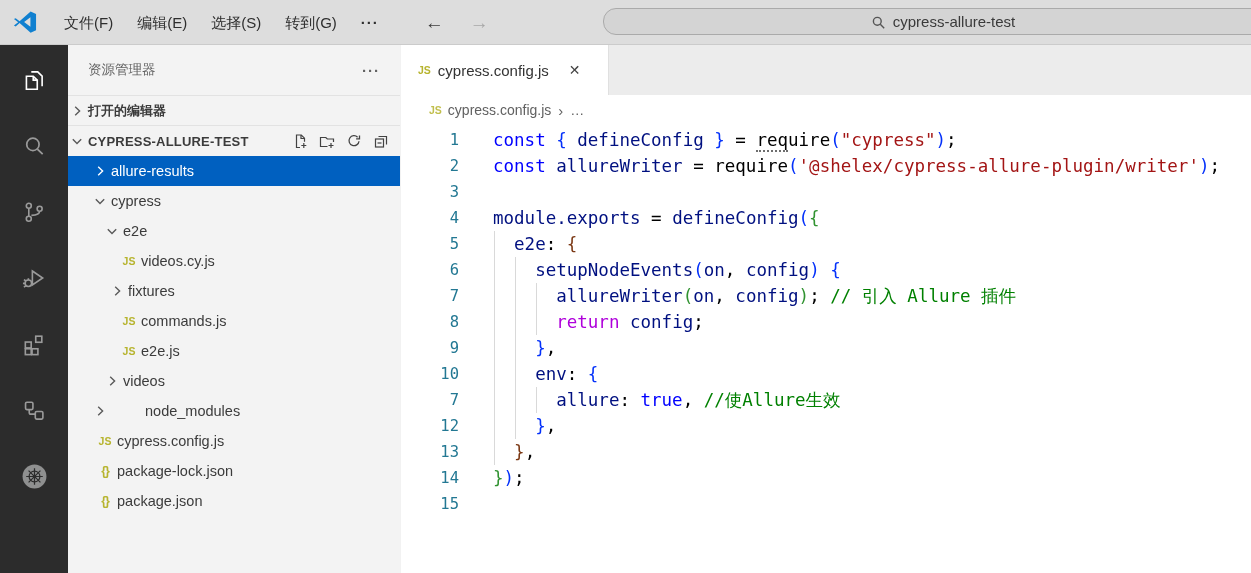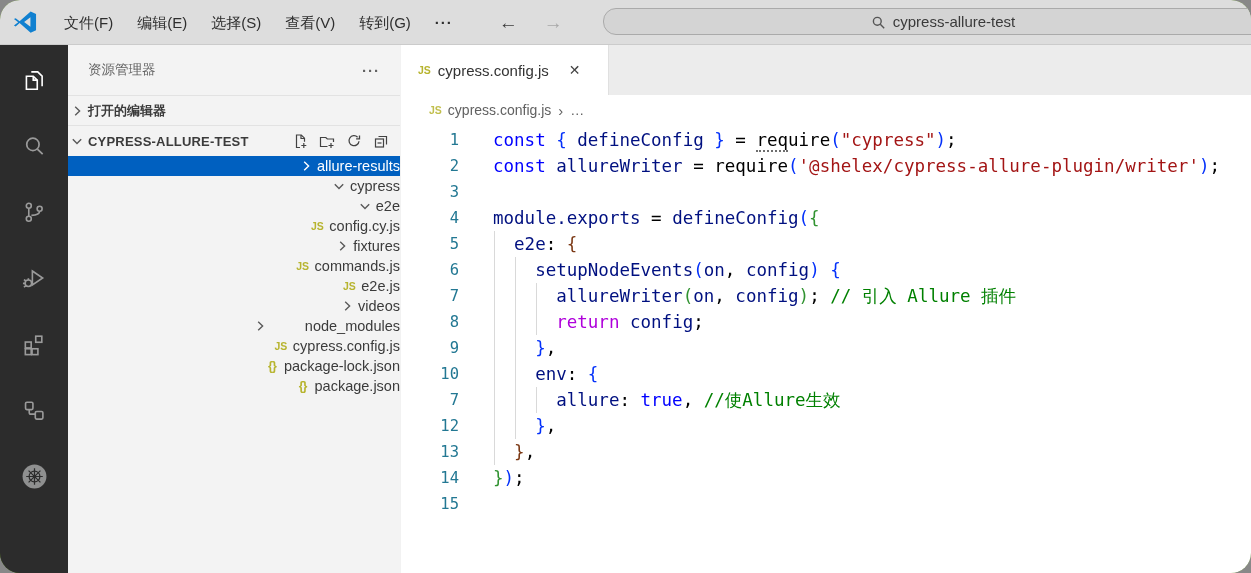--- a/index.html
+++ b/index.html
@@ -1,17 +1,17 @@
 <!DOCTYPE html>
 <html style="--c-kw: #0000ff; --c-id: #001080; --c-str: #a31515; --c-com: #008000; --c-ret: #af00db; --c-p: #000000; --c-fn: #000000; --c-b1: #0431fa; --c-b2: #319331; --c-b3: #7b3814; --c-ln: #237893;"><head>
 <meta charset="utf-8">
 <style>
   * { margin:0; padding:0; box-sizing:border-box; }
   body { background:#888; font-family:"Liberation Sans", sans-serif; }
-  .app { position:relative; width:1251px; height:573px; background:#4d7c0f; overflow:hidden;border-radius:20px; }
+  .app { position:relative; width:1251px; height:573px; background:#4d7c0f; overflow:hidden; }
 
   
   .titlebar { position:absolute; left:0; top:0; width:1251px; height:45px; background:#dddddd;
               border-bottom:1px solid rgba(0,0,0,0.08); display:flex; align-items:center; }
   .logo { margin-left:12px; width:26px; height:26px; display:inline-flex; align-items:center; justify-content:center; }
   .menubar { display:flex; margin-left:14px; }
   .menu-item { font-size:15px; color:#2e2e2e; padding:0 12px; line-height:45px; cursor:default; }
   .menu-more { font-size:15px; color:#2e2e2e; padding:0 12px; letter-spacing:1px; font-weight:bold; }
   .navs { display:flex; margin-left:34px; gap:26px; }
   .nav { font-size:19px; line-height:45px; }
@@ -34,21 +34,21 @@
   .sb-title-row { height:50px; display:flex; align-items:center;gap:13px; }
   .sb-title { font-size:13.5px; color:#616161; margin-left:20px; flex:1; }
   .sb-more { font-size:15px; font-weight:bold; color:#616161; letter-spacing:1px; margin-right:20px; }
   .sb-section { height:30px; display:flex; align-items:center; border-top:1px solid #e2e2e2; }
   .sb-section.proj { height:31px; }
   .chev { width:18px; height:16px; display:inline-flex; align-items:center; justify-content:center; color:#5a5a5a; flex:none; }
   .sec-label { font-size:13px; font-weight:bold; color:#3b3b3b; margin-left:2px; white-space:nowrap; }
   .sb-section.proj .sec-label { letter-spacing:0.2px; }
   .sec-actions { margin-left:auto; margin-right:10px; display:flex; gap:9px; }
   .sec-actions .action { width:18px; height:18px; display:inline-flex; align-items:center; justify-content:center; color:#424242; }
-  .tree-row { height:20px; display:flex; align-items:center; color:#3b3b3b; font-size:14.5px; cursor:default;justify-content:flex-end; }
+  .tree-row { height:30px; display:flex; align-items:center; color:#3b3b3b; font-size:14.5px; cursor:default; }
   .tree-row .chev { color:#5a5a5a; }
   .tree-row.selected { background:#0060c0; color:#ffffff; }
   .tree-row.selected .chev { color:#ffffff; }
   .tree-label { margin-left:2px; white-space:nowrap; }
   .badge { font-weight:bold; color:#b7b42f; width:20px; flex:none; text-align:center; }
   .badge.js { font-size:10.5px; }
   .badge.json { font-size:12.5px; letter-spacing:-1px; }
 
   
   .editor { position:absolute; left:400px; top:45px; width:851px; height:528px; background:#ffffff;
@@ -91,21 +91,20 @@
   <div class="titlebar">
     <span class="logo">
       <svg viewBox="0 0 24 24" width="26" height="26">
           <path fill="#1080d0" d="M17.2 2.2 7 11.3 3.4 8.5l-1.6.8 3.9 3-3.9 3 1.6.8L7 13l10.2 9 5-2.4V4.6zM17 7.6v8.8L11.2 12z"></path>
         </svg>
     </span>
     <div class="menubar">
         <span class="menu-item">文件(F)</span>
         <span class="menu-item">编辑(E)</span>
         <span class="menu-item">选择(S)</span>
-        <span class="menu-item">查看(V)</span>
         <span class="menu-item">转到(G)</span>
       </div>
     <span class="menu-more">···</span>
     <div class="navs">
       <span class="nav back">←</span>
       <span class="nav fwd">→</span>
     </div>
     <div class="cmdcenter">
       <span class="cc-icon">
         <svg viewBox="0 0 15 15" width="15" height="15">
@@ -265,21 +264,21 @@
         <div class="tree-row" style="padding-left: 35px;">
           <span class="chev">
             <svg viewBox="0 0 16 16" width="16" height="16">
               <path d="M3.8 6.2 8 10.6l4.2-4.4" fill="none" stroke="currentColor" stroke-width="1.4"></path>
             </svg>
           </span>
           <span class="tree-label">e2e</span>
         </div>
         <div class="tree-row" style="padding-left: 51px;">
           <span class="badge js">JS</span>
-          <span class="tree-label">config.cy.js</span>
+          <span class="tree-label">videos.cy.js</span>
         </div>
         <div class="tree-row" style="padding-left: 40px;">
           <span class="chev">
             <svg viewBox="0 0 16 16" width="16" height="16">
               <path d="M6.2 3.8 10.6 8l-4.4 4.2" fill="none" stroke="currentColor" stroke-width="1.4"></path>
             </svg>
           </span>
           <span class="tree-label">fixtures</span>
         </div>
         <div class="tree-row" style="padding-left: 51px;">

